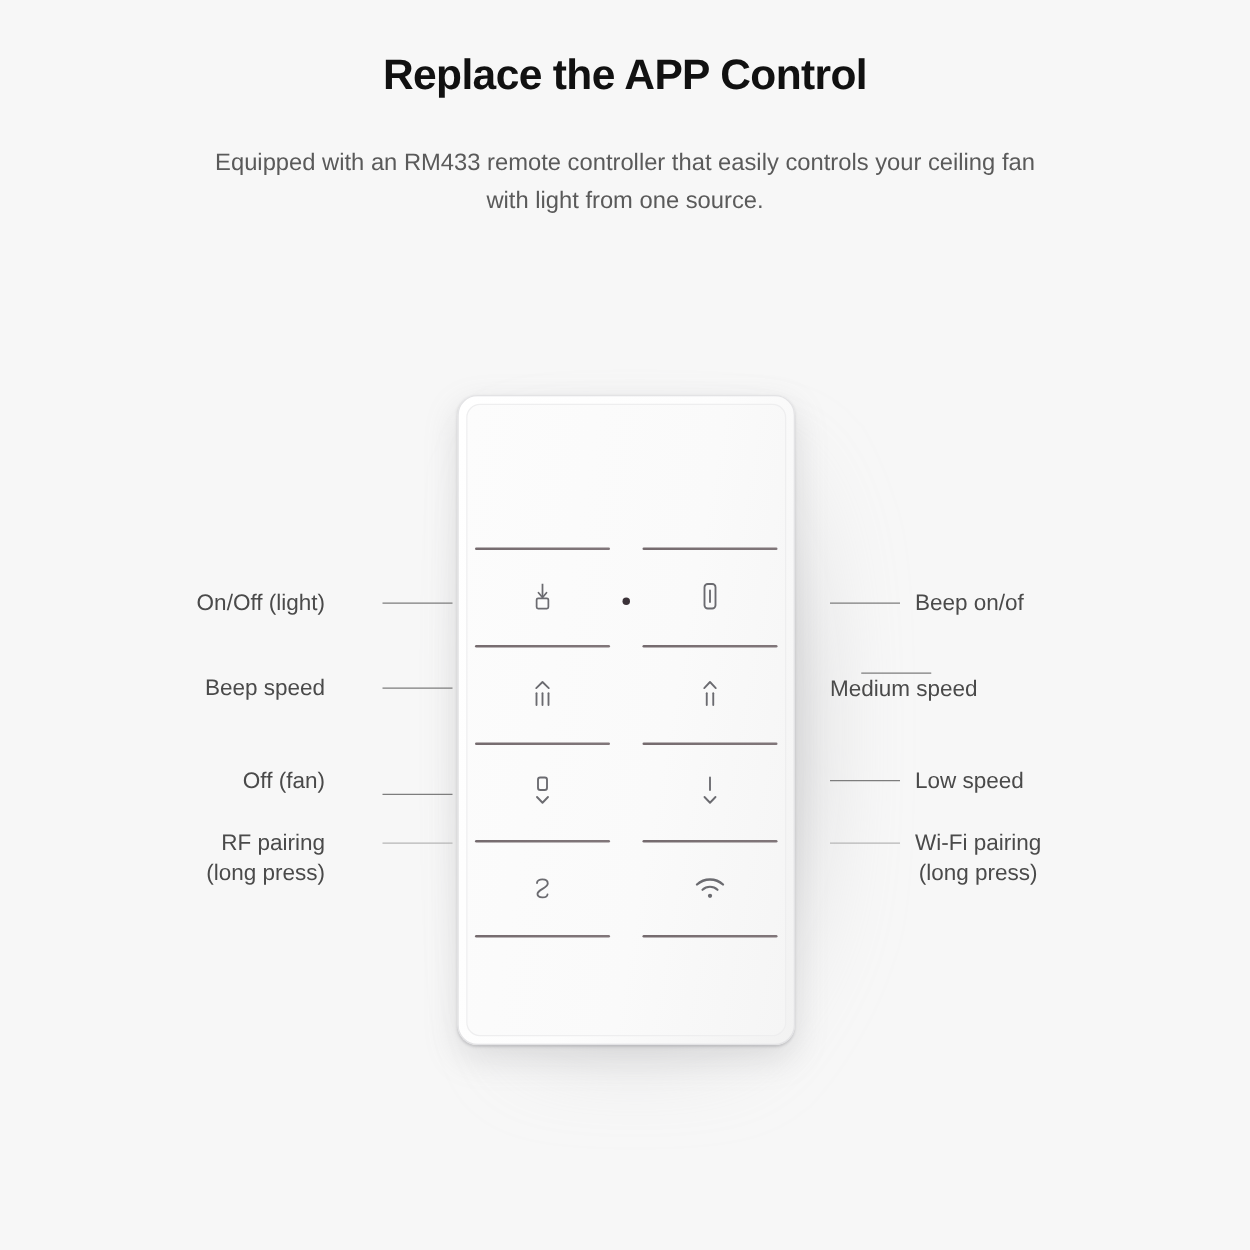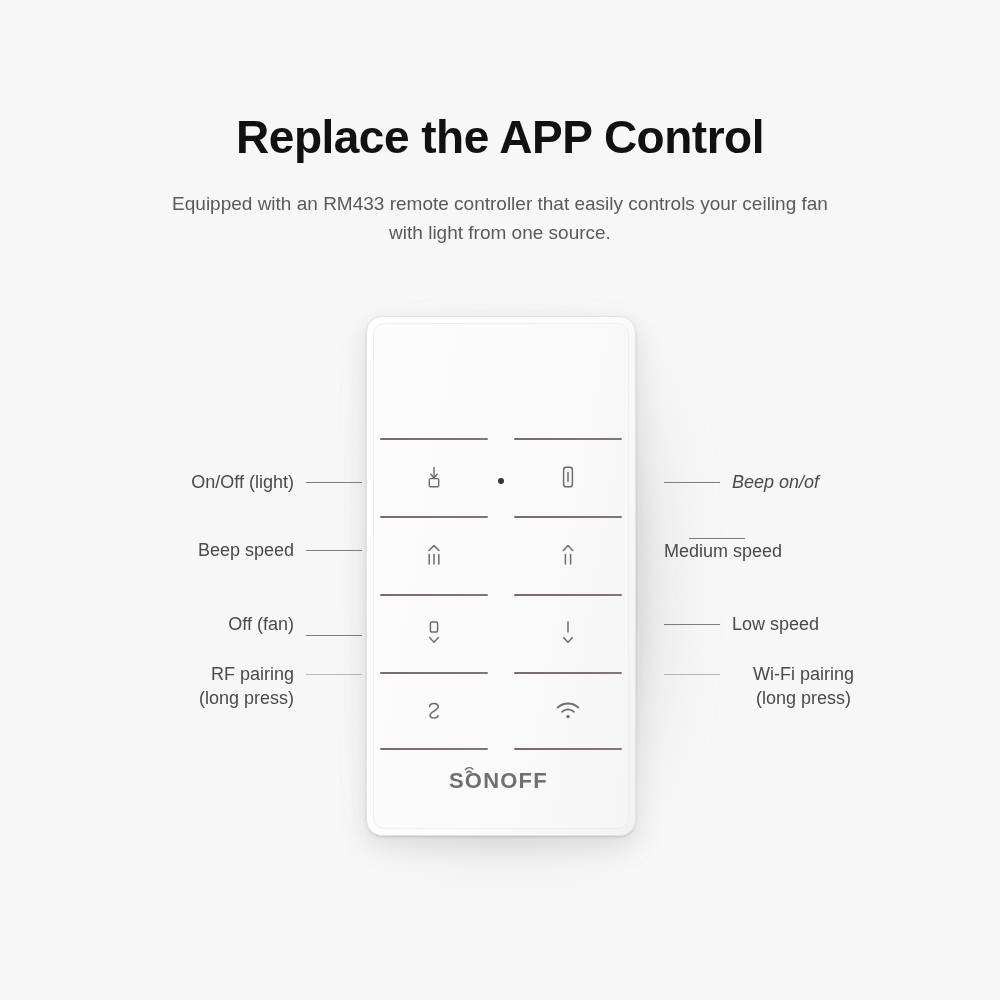--- a/index.html
+++ b/index.html
@@ -18,29 +18,29 @@
   
   .header {
     position: absolute;
     top: 0;
     left: 0;
     width: 1000px;
     text-align: center;
   }
   .page-title {
     margin: 0;
-    padding-top: 112px;
-    font-size: 46px;
+    padding-top: 42px;
+    font-size: 34px;
     font-weight: bold;
     color: #111111;
     letter-spacing: -0.5px;
     line-height: 1.1;
   }
   .page-subtitle {
-    margin: 0 auto;
+    margin: 11px auto;
     padding-top: 26px;
     width: 680px;
     font-size: 19px;
     color: #5a5a5a;
     line-height: 1.55;
     font-weight: normal;
   }
 
   
   .stage {
@@ -171,21 +171,21 @@
   
   .callout {
     position: absolute;
     display: flex;
     align-items: center;
     font-size: 18px;
     color: #4a4a4a;
     white-space: nowrap;
     line-height: 1.35;
   }
-  .callout.left  { justify-content: flex-end; }
+  .callout.left  { justify-content: flex-end; gap: 34px; }
   .callout.right { justify-content: flex-start; }
   .callout .txt { display: block; }
   .callout.left  .txt { text-align: right; }
   .callout.right .txt { text-align: left; }
   .leader {
     width: 56px;
     height: 1px;
     background: #7d7d7d;
     flex: 0 0 auto;
   }
@@ -300,29 +300,20 @@
                 <path d="M2.6 6.6 C8.4 1.2 17.6 1.2 23.4 6.6" fill="none" stroke="#6b6b70" stroke-width="1.9" stroke-linecap="round"></path>
                 <path d="M7.0 10.8 C10.4 7.6 15.6 7.6 19.0 10.8" fill="none" stroke="#6b6b70" stroke-width="1.7" stroke-linecap="round"></path>
                 <circle cx="13" cy="15.6" r="1.7" fill="#6b6b70"></circle>
               </svg>
             </div>
           </div>
 
         </div>
       </div>
 
-      <div class="brand">
-        <svg width="108" height="30" viewBox="0 0 108 30">
-          <g>
-            <path d="M18.5 7.6 C20.4 5.4 23.6 5.2 25.8 7.0" fill="none" stroke="#6e6e73" stroke-width="1.5" stroke-linecap="round"></path>
-            <path d="M19.8 10.6 C21.0 9.3 22.8 9.2 24.1 10.2" fill="none" stroke="#6e6e73" stroke-width="1.5" stroke-linecap="round"></path>
-          </g>
-          <text x="2" y="26" font-family="'Liberation Sans', sans-serif" font-size="22" font-weight="bold" letter-spacing="1.2" fill="#6e6e73">SONOFF</text>
-        </svg>
-      </div>
 
     </div>
   </div>
 
   <div class="callout left" style="top:470px;">
     <span class="txt">On/Off (light)</span>
     <span class="leader"></span>
   </div>
   <div class="callout left" style="top:538px;">
     <span class="txt">Beep speed</span>
@@ -333,33 +324,33 @@
     <span class="leader"></span>
   </div>
   <div class="callout left" style="top:662px;">
     <span class="txt">
       <span style="display:block">RF pairing</span>
       <span style="display:block">(long press)</span>
     </span>
     <span class="leader faint" style="align-self:flex-start;margin-top:12px;"></span>
   </div>
 
-  <div class="callout right" style="top:470px;font-style:italic;">
+  <div class="callout right" style="top:470px;">
     <span class="leader"></span>
     <span class="txt">Beep on/of</span>
   </div>
   <div class="callout right" style="top:538px;flex-direction:column;">
     <span class="leader"></span>
     <span class="txt">Medium speed</span>
   </div>
   <div class="callout right" style="top:612px;align-items:center;">
     <span class="leader"></span>
     <span class="txt">Low speed</span>
   </div>
-  <div class="callout right" style="top:662px;gap:21px;">
+  <div class="callout right" style="top:662px;">
     <span class="leader faint" style="align-self:flex-start;margin-top:12px;"></span>
     <span class="txt">
       <span style="display:block">Wi-Fi pairing</span>
       <span style="display:block;text-align:center">(long press)</span>
     </span>
   </div>
 
 </div>
 
 </body></html>

